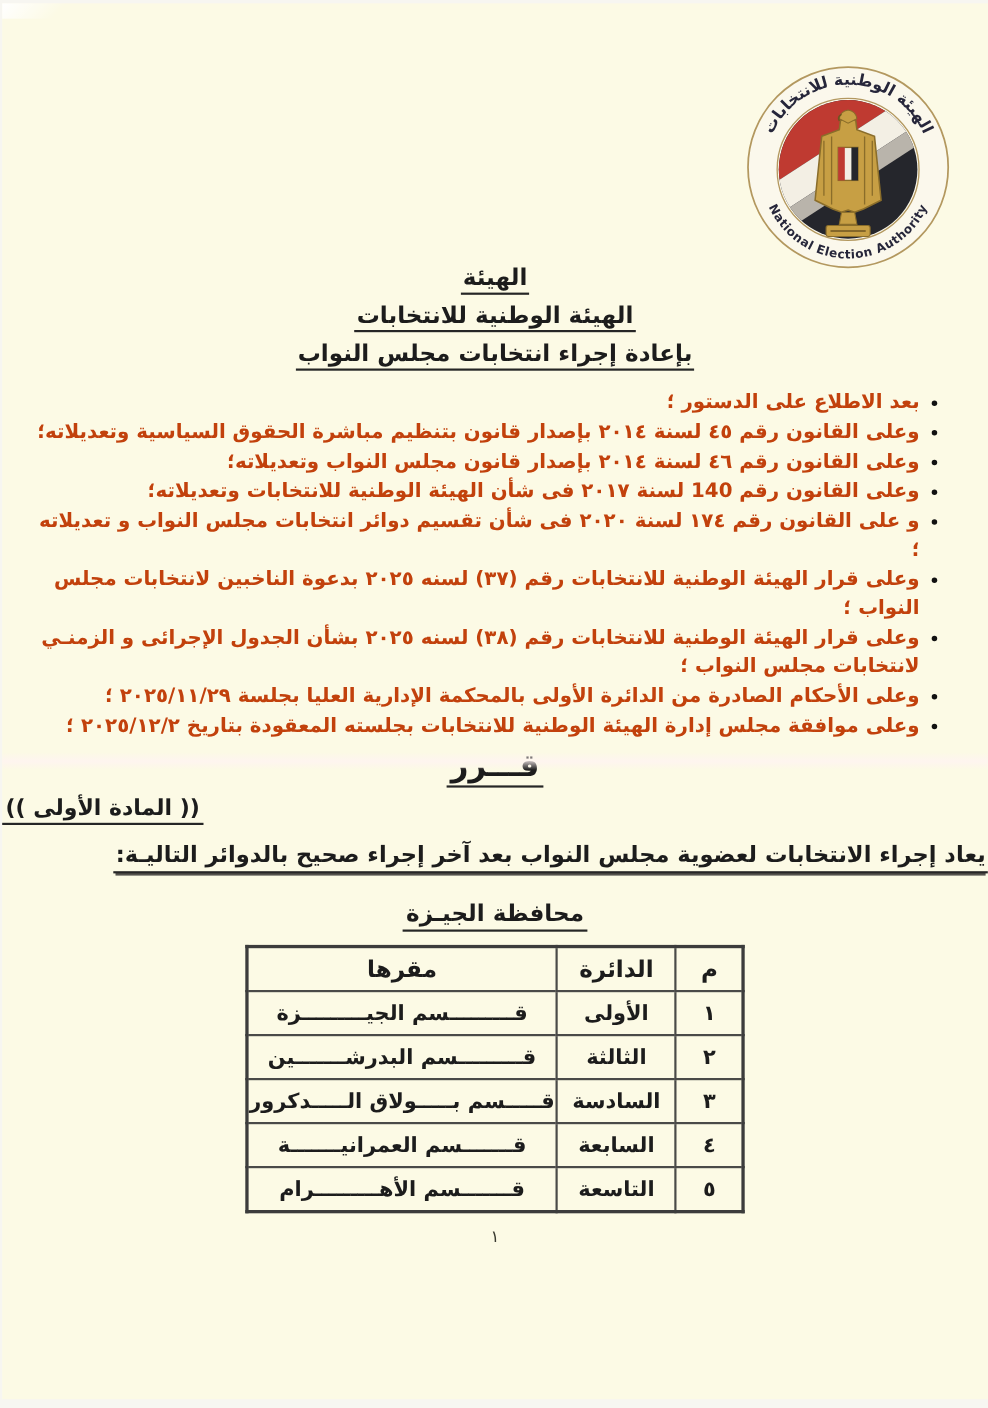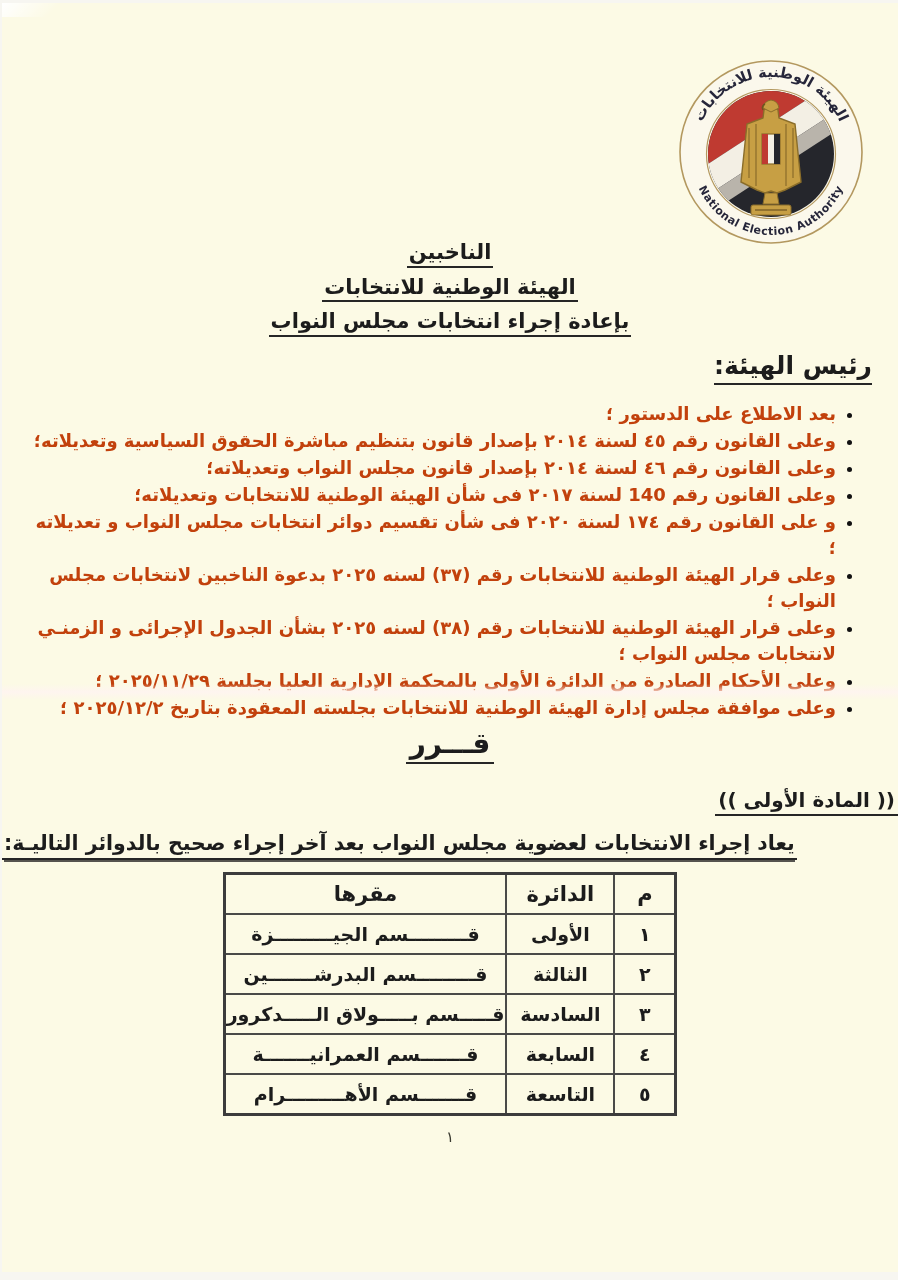--- a/index.html
+++ b/index.html
@@ -15,23 +15,23 @@
   
   .chairman{margin:14px 26px 0 0;text-align:right;font-size:25px;font-weight:bold;}
   .chairman span{display:inline-block;border-bottom:2px solid #262626;padding-bottom:3px;}
   
   .preamble{margin:16px 48px 0 28px;padding:0 14px 0 0;list-style:disc;}
   .preamble li{font-size:18px;font-weight:bold;line-height:26px;margin-bottom:1px;color:#c2410c;}
   .preamble li::marker{color:#111;font-size:15px;}
   
   .decision-word{margin-top:6px;text-align:center;font-size:28px;font-weight:bold;}
   .decision-word span{display:inline-block;border-bottom:2px solid #262626;padding:0 4px 2px 4px;}
-  .article-heading{margin-top:24px;text-align:right;font-size:20px;font-weight:bold;}
+  .article-heading{margin-top:6px;text-align:left;font-size:20px;font-weight:bold;}
   .article-heading span{display:inline-block;border-bottom:2px solid #262626;padding:0 3px 2px 3px;}
-  .article-intro{margin-top:15px;text-align:left;font-size:20.5px;font-weight:bold;}
+  .article-intro{margin-top:15px;text-align:right;font-size:20.5px;font-weight:bold;}
   .article-intro span{display:inline-block;border-bottom:2px solid #262626;
     box-shadow:0 4px 0 -2px #55534e;padding:0 2px 3px 2px;}
   .gov-heading{margin-top:24px;text-align:center;font-size:21px;font-weight:bold;}
   .gov-heading span{display:inline-block;border-bottom:2px solid #262626;padding:0 3px 3px 3px;}
   
   table.districts{margin:12px auto 0 auto;border-collapse:collapse;
     border:3px solid #3c3c3c;table-layout:fixed;}
   .districts th,.districts td{border:2px solid #4a4a48;text-align:center;
     vertical-align:middle;font-weight:bold;white-space:nowrap;overflow:hidden;}
   .districts th{height:36px;font-size:21px;}
@@ -85,28 +85,25 @@
     </g>
     <text font-size="14.5" font-weight="bold" fill="#26263a">
       <textPath href="#arcTop" startOffset="50%" text-anchor="middle">الهيئة الوطنية للانتخابات</textPath>
     </text>
     <text font-size="11" font-weight="bold" fill="#26263a" letter-spacing="0.5">
       <textPath href="#arcBottom" startOffset="50%" text-anchor="middle">National Election Authority</textPath>
     </text>
   </svg>
 
   <div class="title-block">
-    <div class="title-line"><span>الناخبين</span></div>
+    <div class="title-line"><span>الهيئة</span></div>
     <div class="title-line"><span>الهيئة الوطنية للانتخابات</span></div>
     <div class="title-line"><span>بإعادة إجراء انتخابات مجلس النواب</span></div>
   </div>
 
-  <div class="chairman">
-    <span>رئيس الهيئة:</span>
-  </div>
 
   <ul class="preamble">
     <li>بعد الاطلاع على الدستور ؛</li>
     <li>وعلى القانون رقم ٤٥ لسنة ٢٠١٤ بإصدار قانون بتنظيم مباشرة الحقوق السياسية وتعديلاته؛</li>
     <li>وعلى القانون رقم ٤٦ لسنة ٢٠١٤ بإصدار قانون مجلس النواب وتعديلاته؛</li>
     <li>وعلى القانون رقم 140 لسنة ٢٠١٧ فى شأن الهيئة الوطنية للانتخابات وتعديلاته؛</li>
     <li>و على القانون رقم ١٧٤ لسنة ٢٠٢٠ فى شأن تقسيم دوائر انتخابات مجلس النواب و تعديلاته ؛</li>
     <li>وعلى قرار الهيئة الوطنية للانتخابات رقم (٣٧) لسنه ٢٠٢٥ بدعوة الناخبين لانتخابات مجلس النواب ؛</li>
     <li>وعلى قرار الهيئة الوطنية للانتخابات رقم (٣٨) لسنه ٢٠٢٥ بشأن الجدول الإجرائى و الزمنـي لانتخابات مجلس النواب ؛</li>
     <li>وعلى الأحكام الصادرة من الدائرة الأولى بالمحكمة الإدارية العليا بجلسة ٢٠٢٥/١١/٢٩ ؛</li>
@@ -118,20 +115,23 @@
   </div>
 
   <div class="article-heading">
     <span>(( المادة الأولى ))</span>
   </div>
 
   <div class="article-intro">
     <span>يعاد إجراء الانتخابات لعضوية مجلس النواب بعد آخر إجراء صحيح بالدوائر التاليـة:</span>
   </div>
 
+  <div class="gov-heading">
+    <span>محافظة الجيـزة</span>
+  </div>
 
   <table class="districts">
     <thead>
       <tr>
         <th class="col-idx">م</th>
         <th class="col-district">الدائرة</th>
         <th class="col-hq">مقرها</th>
       </tr>
     </thead>
     <tbody>

